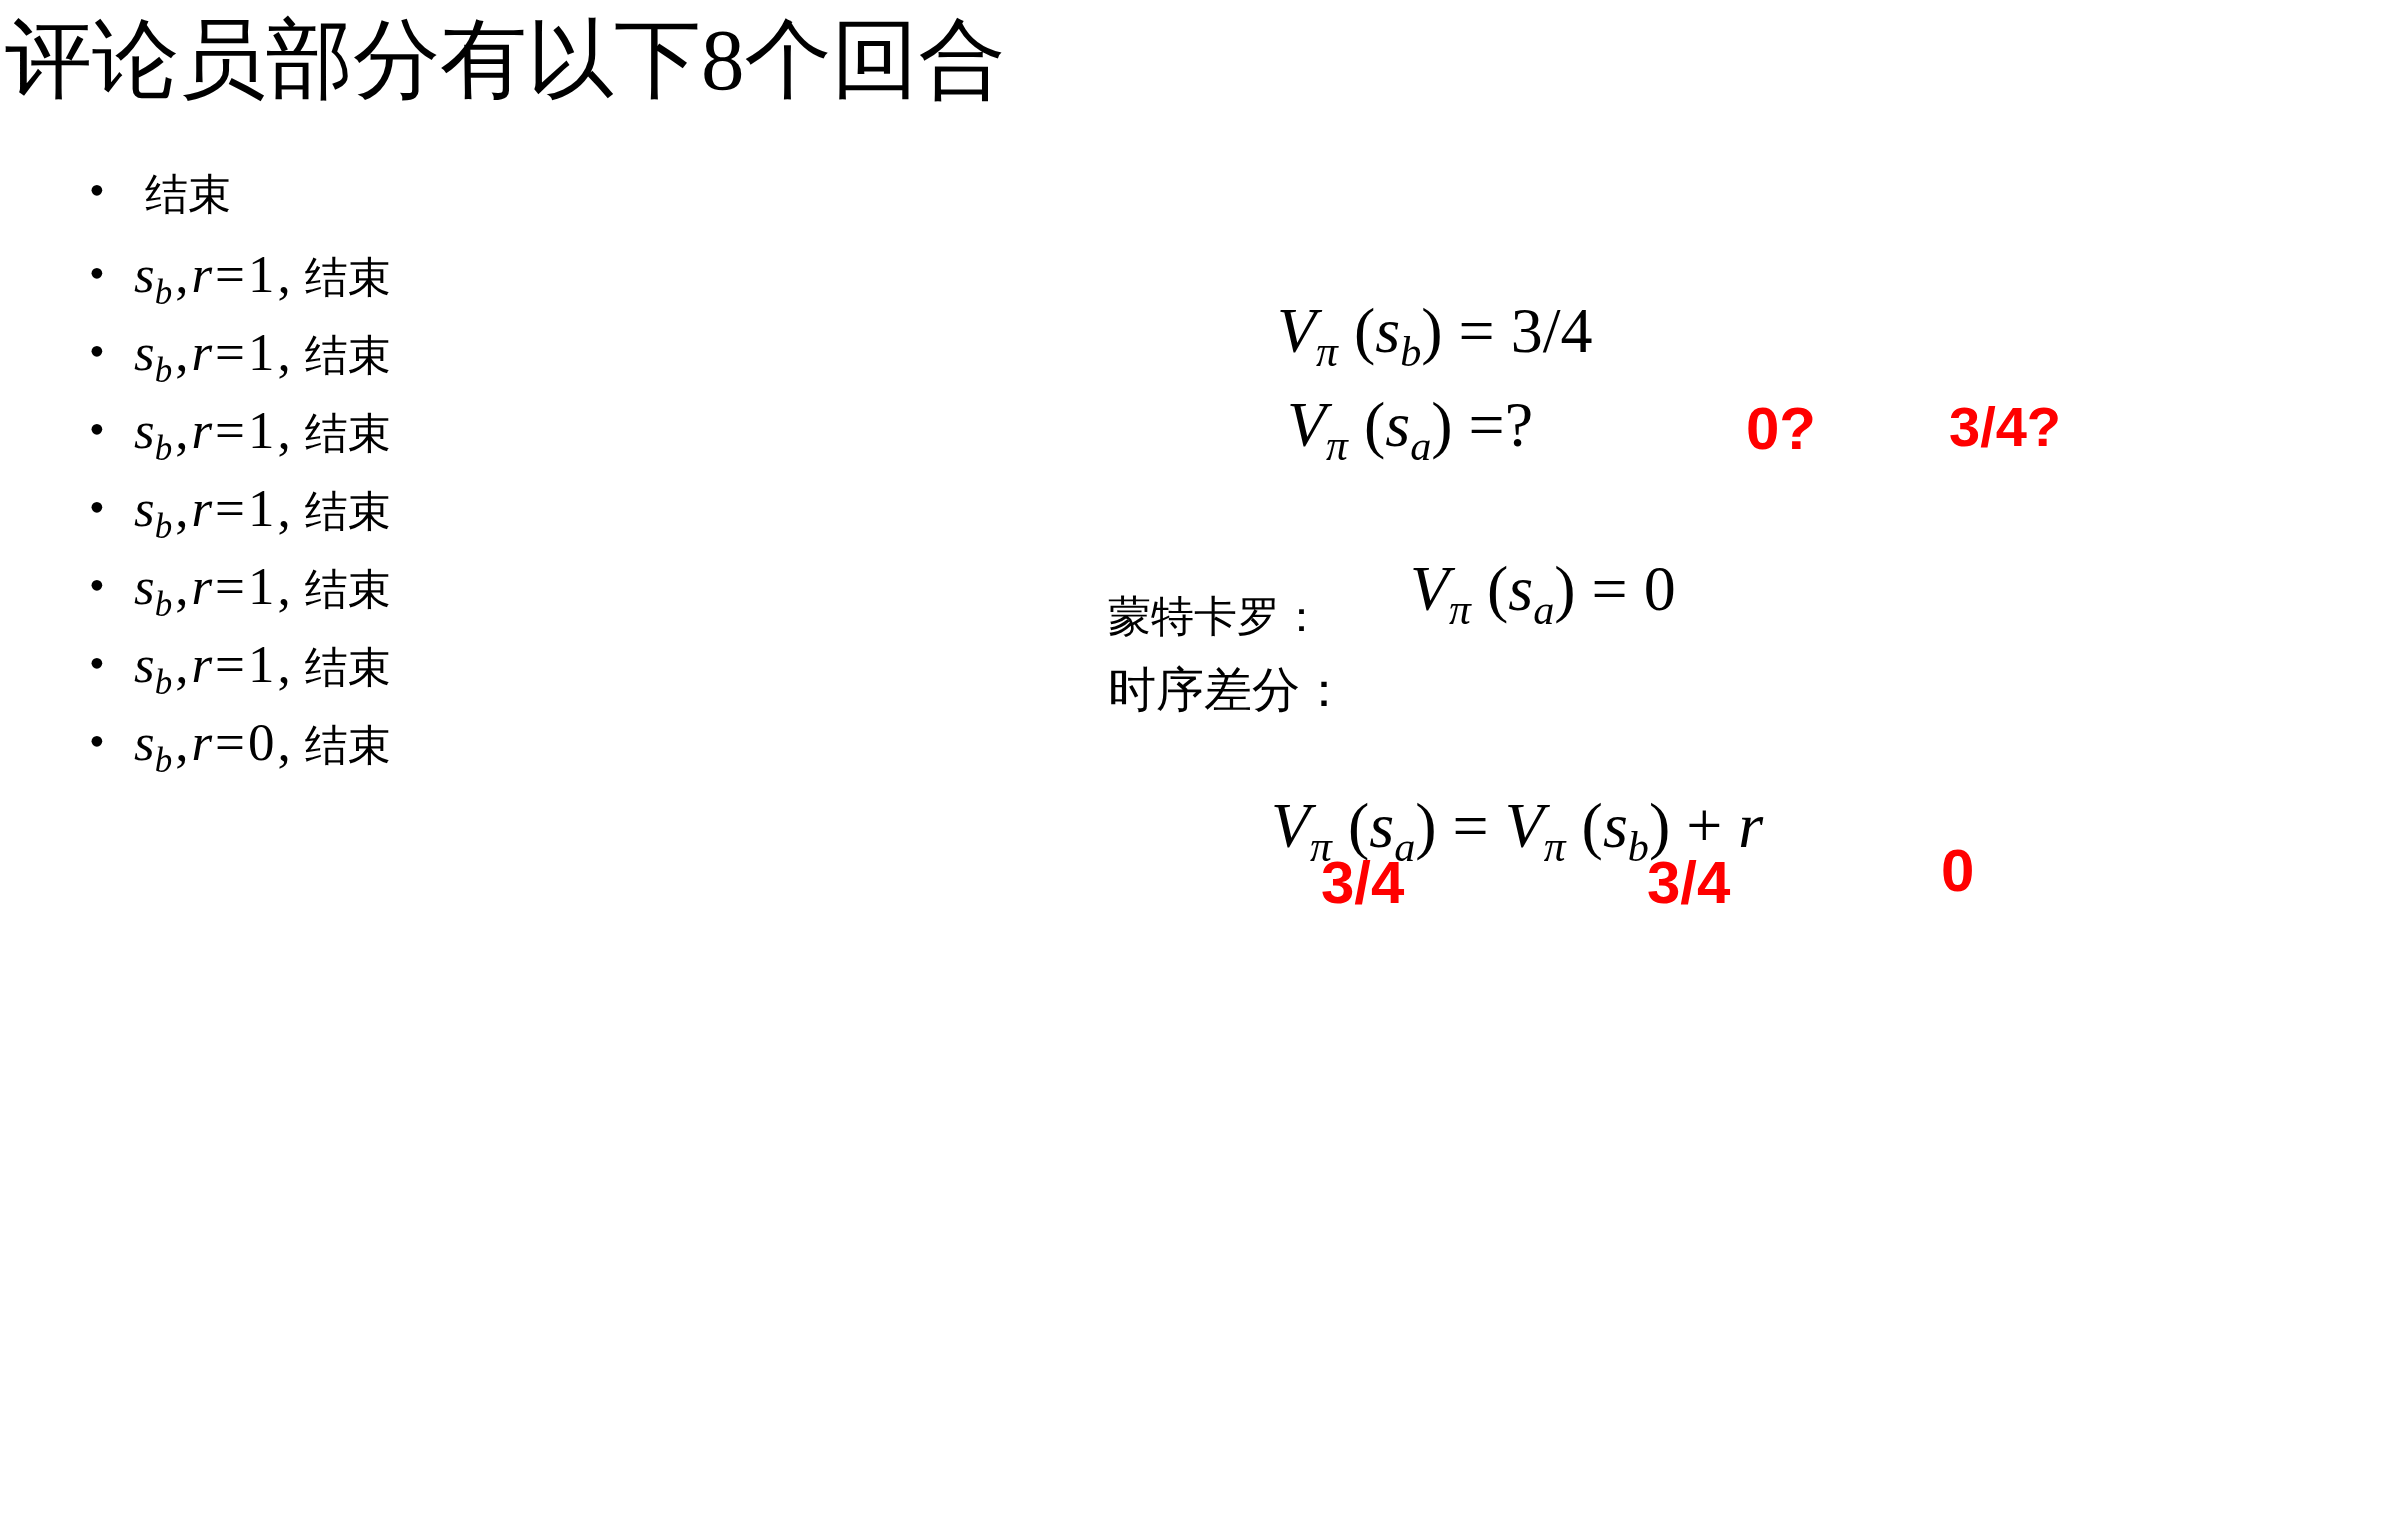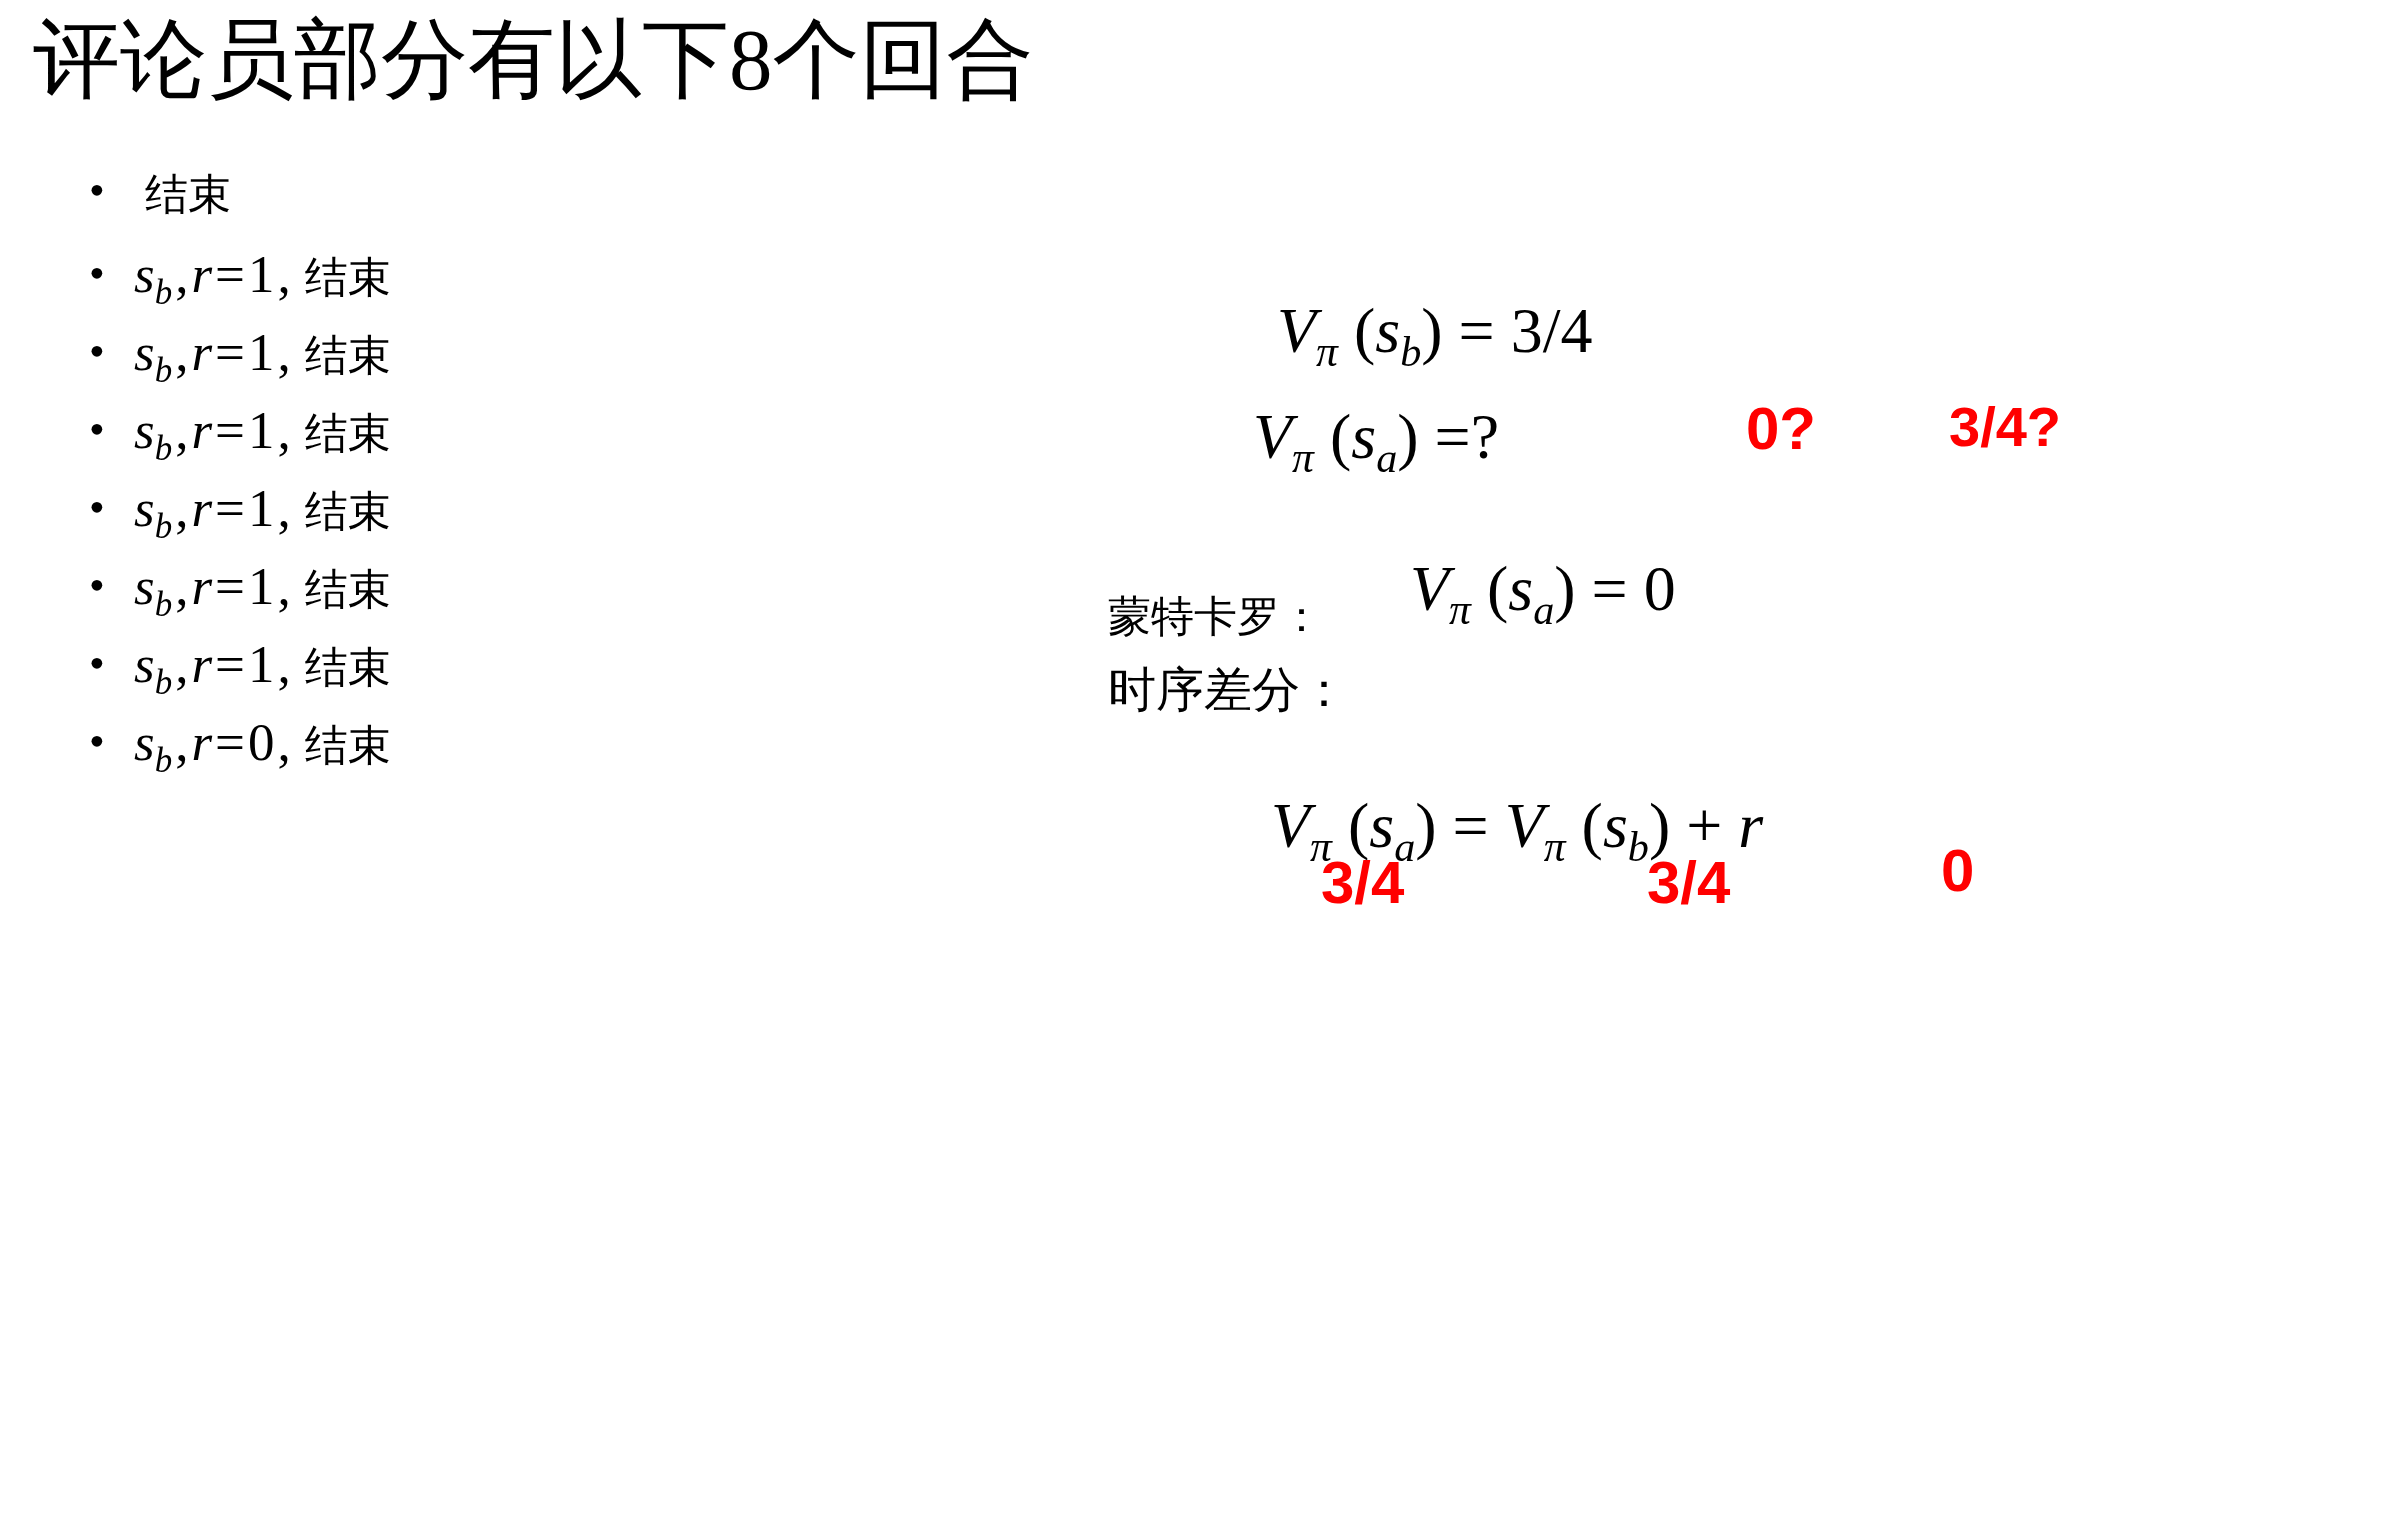--- a/index.html
+++ b/index.html
@@ -25,21 +25,20 @@
   .title {
     position: absolute;
     left: 5px;
     top: 14px;
     font-size: 87px;
     line-height: 1.05;
     font-weight: 400;
     letter-spacing: 0px;
     white-space: nowrap;
     font-family: "Liberation Serif", serif;
-    margin-left: 28px;
   }
 
   
   .bullets {
     position: absolute;
     left: 89px;
     top: 166px;
     width: 1088px;
   }
   .bullet-row {
@@ -118,21 +117,21 @@
     font-style: normal;
   }
   .red {
     color: #FF0000;
     font-style: normal;
     font-family: "Liberation Sans", sans-serif;
     font-weight: 700;
   }
 
   .row-vb   { position: absolute; left: 169px;  top: 0px; }
-  .row-va   { position: absolute; left: 145px;  top: 94px; margin-top: 12px; }
+  .row-va   { position: absolute; left: 179px;  top: 94px; }
   .red-q1   { position: absolute; left: 638px; top: 97px; font-size: 60px; }
   .red-q2   { position: absolute; left: 841px; top: 97px; font-size: 56px; }
 
   .label-mc { position: absolute; left: 0px;    top: 291px; font-size: 43px; font-family: "Liberation Serif", serif; white-space: nowrap;}
   .eq-mc    { position: absolute; left: 302px;  top: 258px; }
 
   .label-td { position: absolute; left: 0px;    top: 361px; font-size: 48px; font-family: "Liberation Serif", serif; white-space: nowrap;}
 
   .eq-td    { position: absolute; left: 163px;  top: 475px; margin-top: 20px; }
   .red-34a  { position: absolute; left: 213px;  top: 551px; font-size: 60px; }

